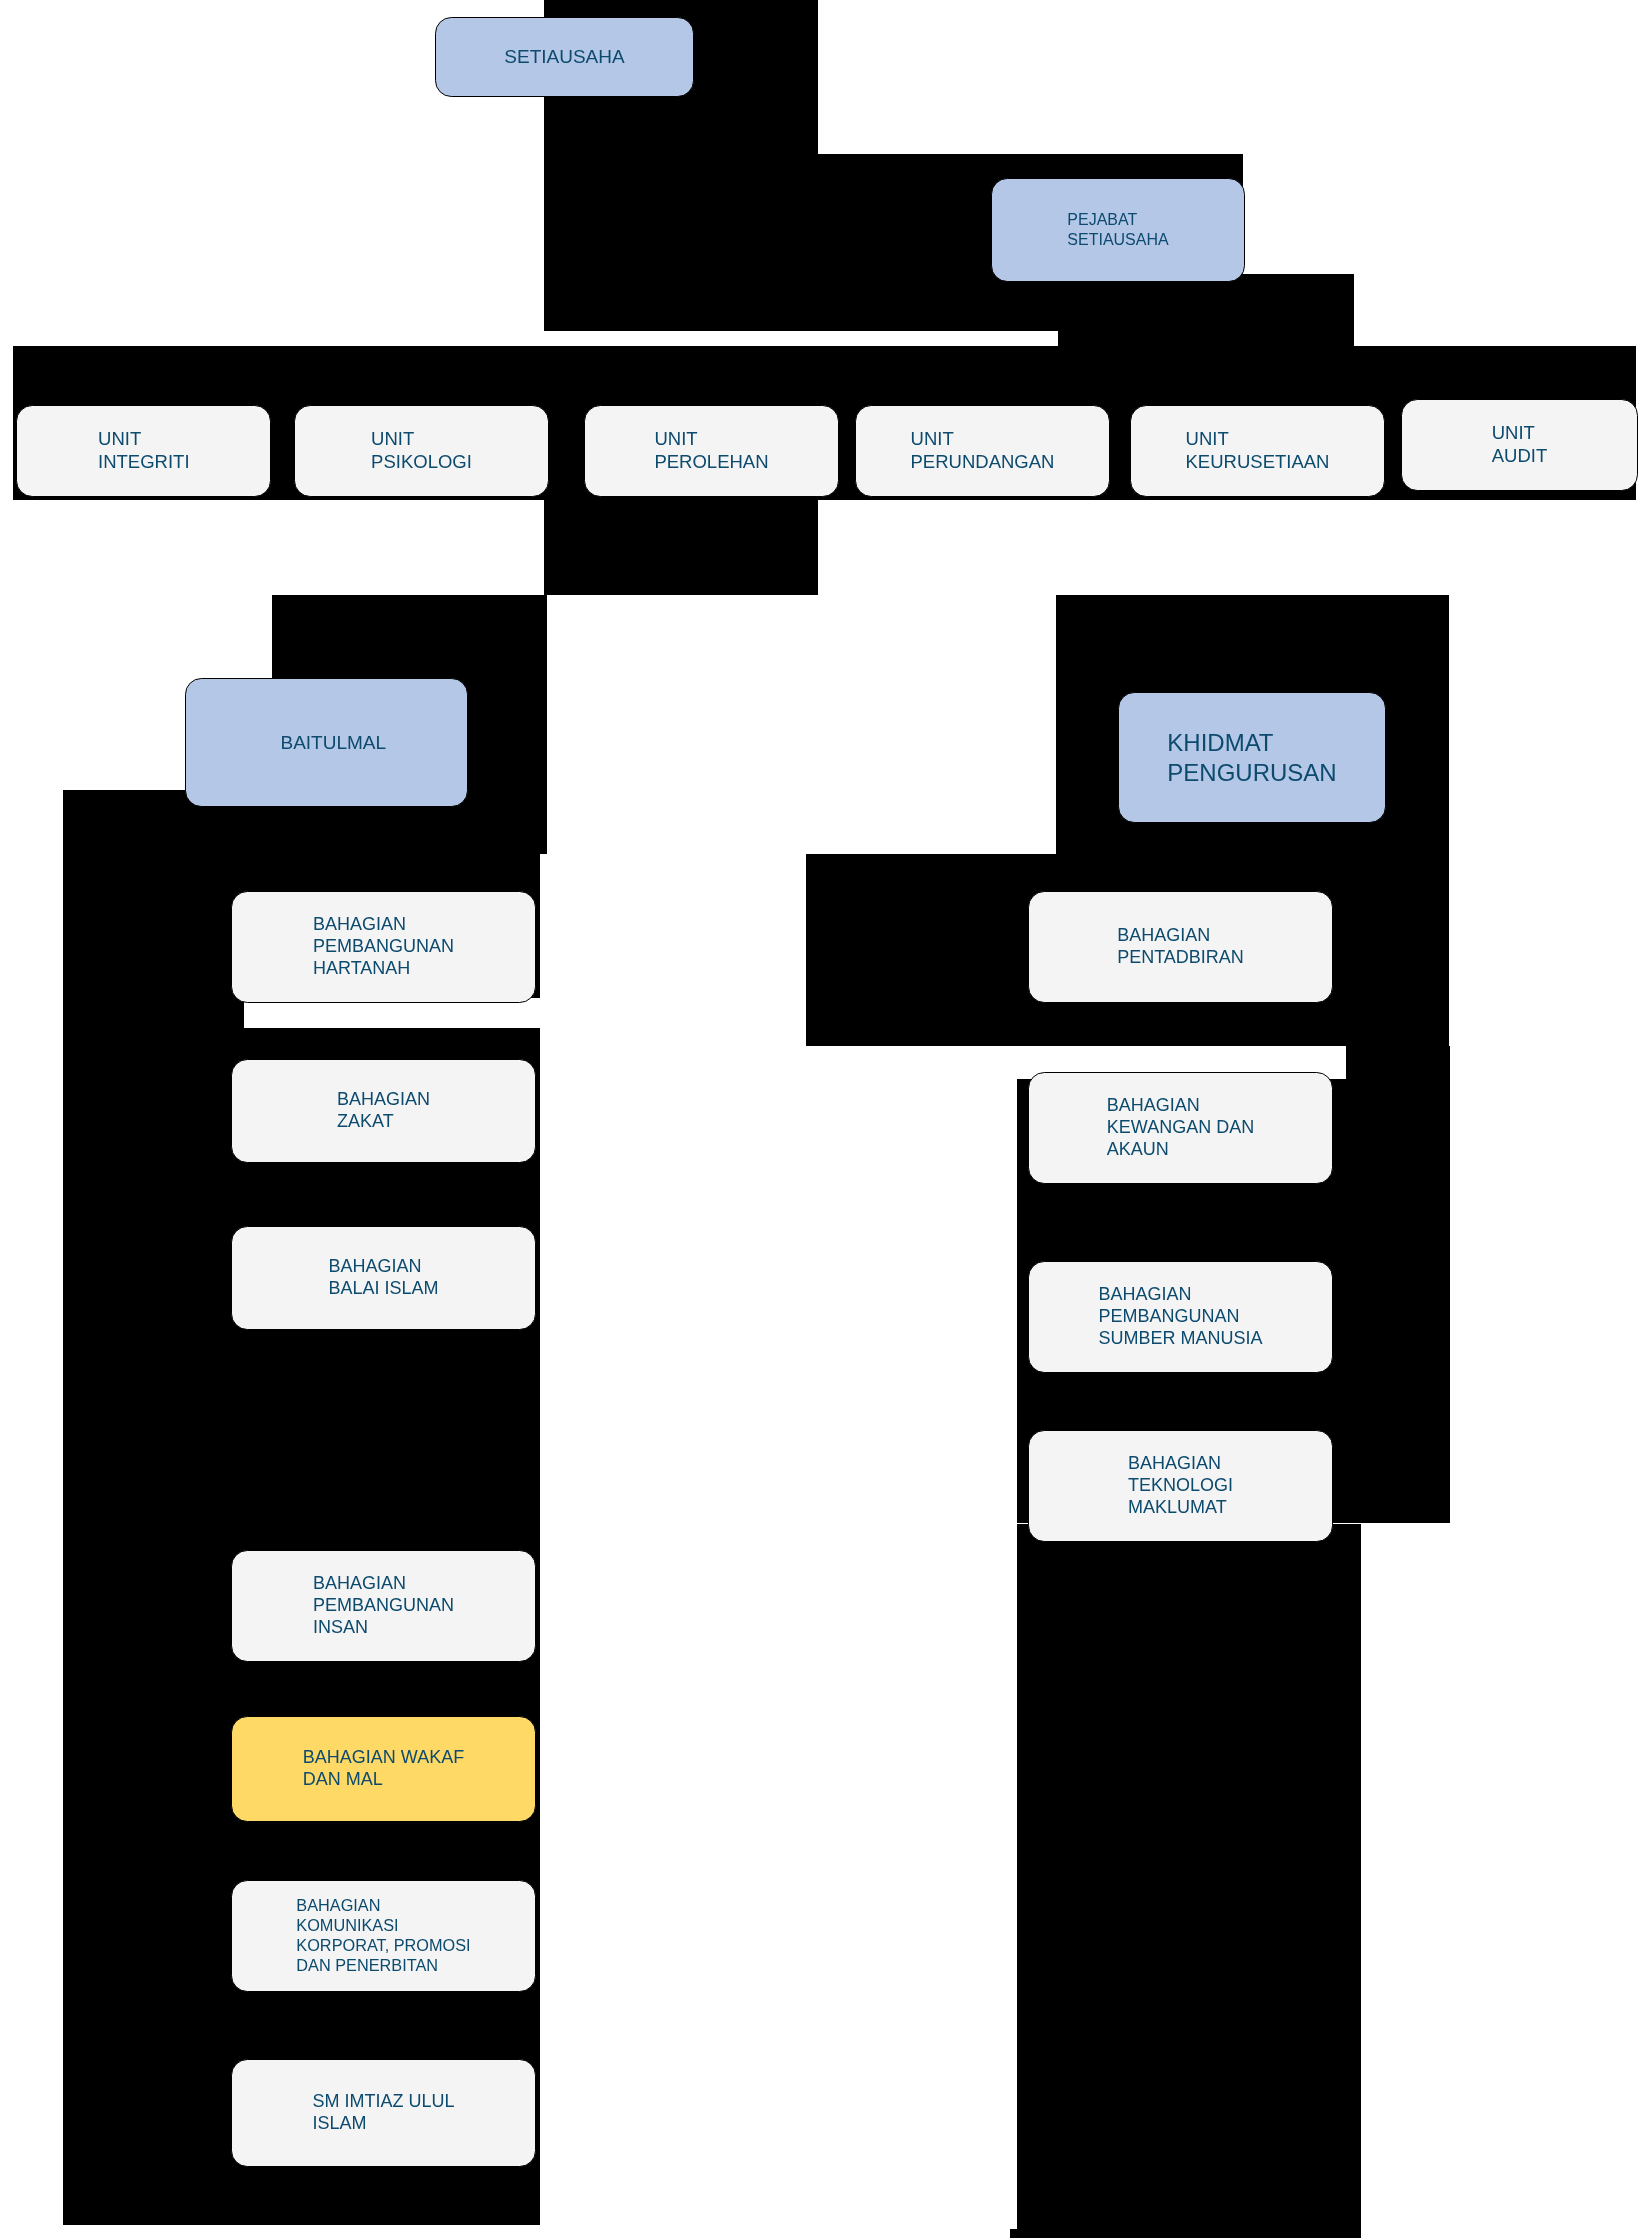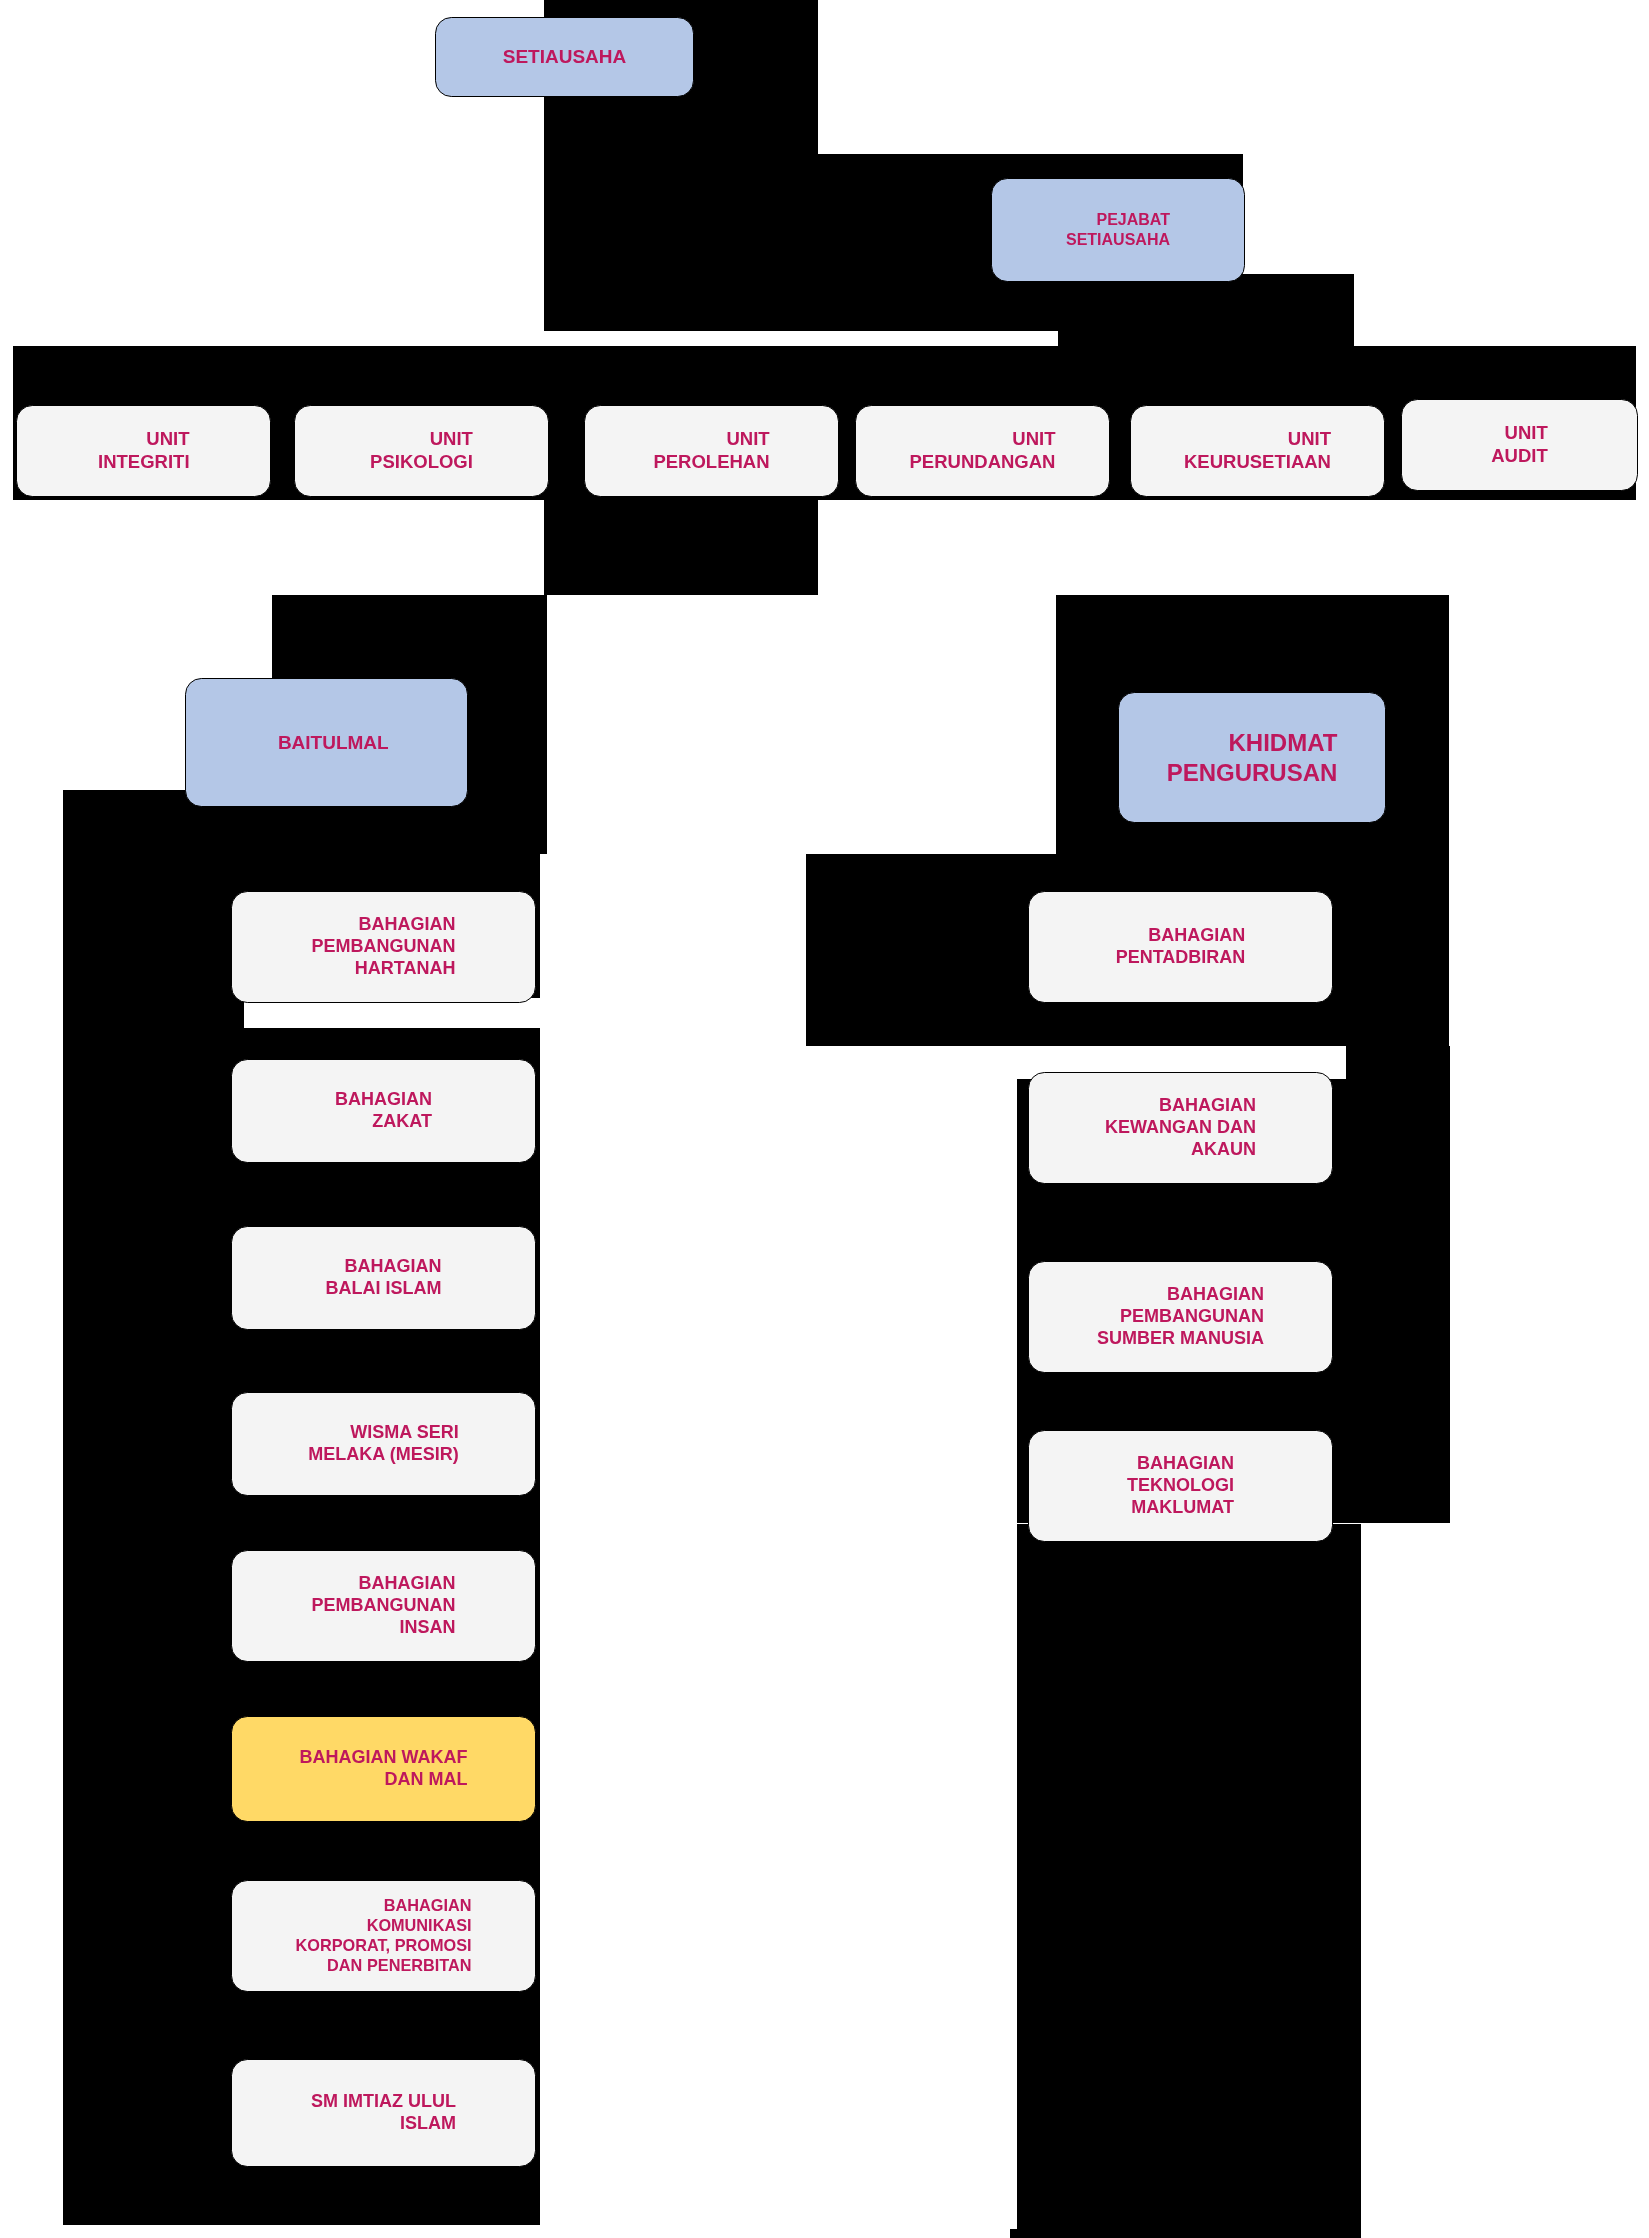--- a/index.html
+++ b/index.html
@@ -17,23 +17,23 @@
 
   
   .node{
     position:absolute;
     box-sizing:border-box;
     border:1.5px solid #000000;
     border-radius:16.3px;
     display:flex;
     align-items:center;
     justify-content:center;
-    text-align:right;
-    font-weight:bold;
-    color:#be185d;
+    text-align:left;
+    font-weight:normal;
+    color:#0c4a6e;
     line-height:1.22;
     padding:3px 7.4px;
     z-index:5;
   }
   .node.blue{background:#b4c7e7;}
   .node.white{background:#f4f4f4;}
   .node.gold{background:#ffd966;}
   .n-lbl{display:block;white-space:pre-line;}
 </style>
 </head>
@@ -115,24 +115,20 @@
 HARTANAH</span>
   </div>
   <div class="node white" style="left:231px; top:1059px; width:305px; height:104px; font-size:18px;">
     <span class="n-lbl">BAHAGIAN
 ZAKAT</span>
   </div>
   <div class="node white" style="left:231px; top:1226px; width:305px; height:104px; font-size:18px;">
     <span class="n-lbl">BAHAGIAN
 BALAI ISLAM</span>
   </div>
-  <div class="node white" style="left:231px; top:1392px; width:305px; height:104px; font-size:18px;">
-    <span class="n-lbl">WISMA SERI
-MELAKA (MESIR)</span>
-  </div>
   <div class="node white" style="left:231px; top:1550px; width:305px; height:112px; font-size:18px;">
     <span class="n-lbl">BAHAGIAN
 PEMBANGUNAN
 INSAN</span>
   </div>
   <div class="node gold" style="left:231px; top:1716px; width:305px; height:106px; font-size:18px;">
     <span class="n-lbl">BAHAGIAN WAKAF
 DAN MAL</span>
   </div>
   <div class="node white" style="left:231px; top:1880px; width:305px; height:112px; font-size:16.3px;">

